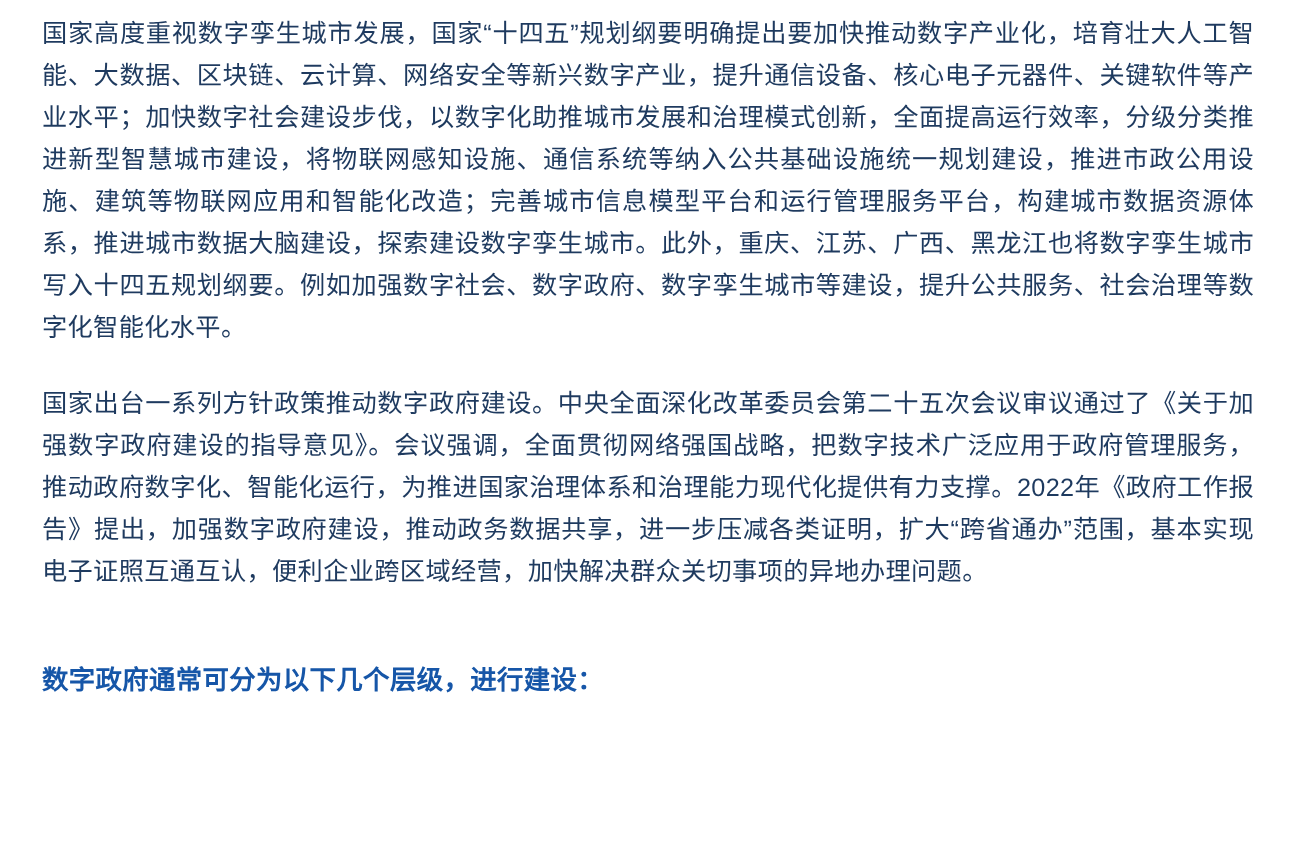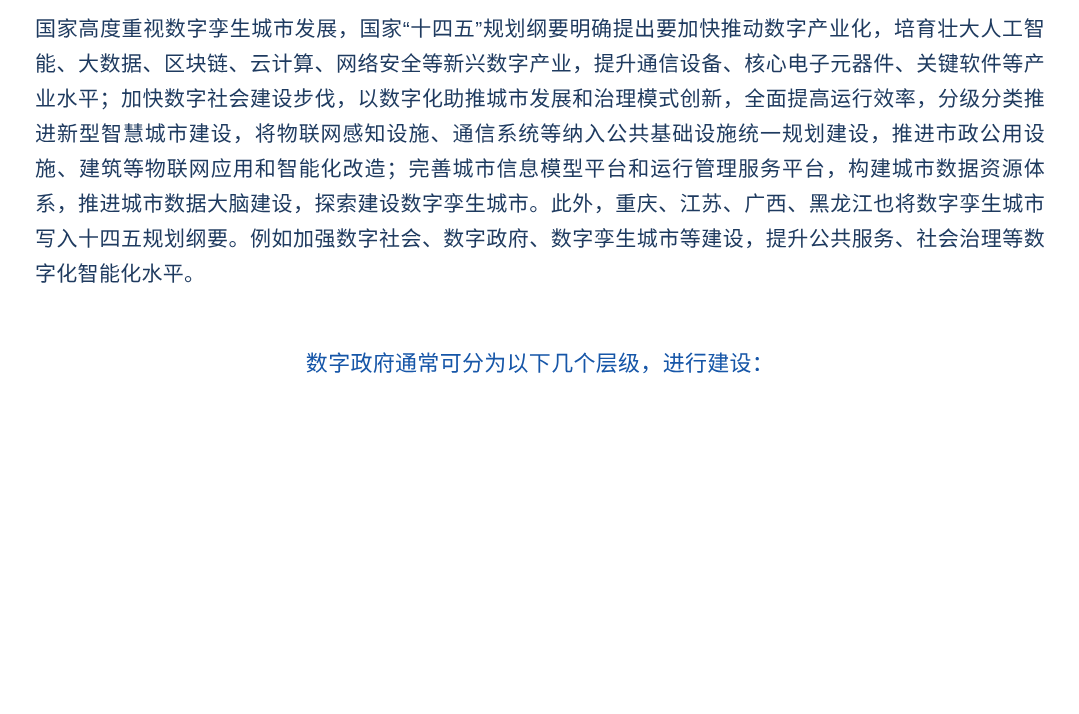--- a/index.html
+++ b/index.html
@@ -22,25 +22,25 @@
     line-height: 35px;
     letter-spacing: 0.3px;
     color: var(--body-text, #1e3a5f);
     text-align: justify;
     text-justify: inter-ideograph;
   }
   .section-heading {
     margin: 58px 0 0 0;
     font-size: 22px;
     line-height: 30px;
-    font-weight: normal;
+    font-weight: bold;
     color: var(--heading-text, #1656a8);
     letter-spacing: 0.3px;
-    text-align: center;
   }
 </style>
 </head>
 <body>
 
 <div class="page">
   <p class="body-para">国家高度重视数字孪生城市发展，国家“十四五”规划纲要明确提出要加快推动数字产业化，培育壮大人工智能、大数据、区块链、云计算、网络安全等新兴数字产业，提升通信设备、核心电子元器件、关键软件等产业水平；加快数字社会建设步伐，以数字化助推城市发展和治理模式创新，全面提高运行效率，分级分类推进新型智慧城市建设，将物联网感知设施、通信系统等纳入公共基础设施统一规划建设，推进市政公用设施、建筑等物联网应用和智能化改造；完善城市信息模型平台和运行管理服务平台，构建城市数据资源体系，推进城市数据大脑建设，探索建设数字孪生城市。此外，重庆、江苏、广西、黑龙江也将数字孪生城市写入十四五规划纲要。例如加强数字社会、数字政府、数字孪生城市等建设，提升公共服务、社会治理等数字化智能化水平。</p>
+  <p class="body-para">国家出台一系列方针政策推动数字政府建设。中央全面深化改革委员会第二十五次会议审议通过了《关于加强数字政府建设的指导意见》。会议强调，全面贯彻网络强国战略，把数字技术广泛应用于政府管理服务，推动政府数字化、智能化运行，为推进国家治理体系和治理能力现代化提供有力支撑。2022年《政府工作报告》提出，加强数字政府建设，推动政务数据共享，进一步压减各类证明，扩大“跨省通办”范围，基本实现电子证照互通互认，便利企业跨区域经营，加快解决群众关切事项的异地办理问题。</p>
   <h2 class="section-heading">数字政府通常可分为以下几个层级，进行建设：</h2>
 </div>
 
 </body></html>

